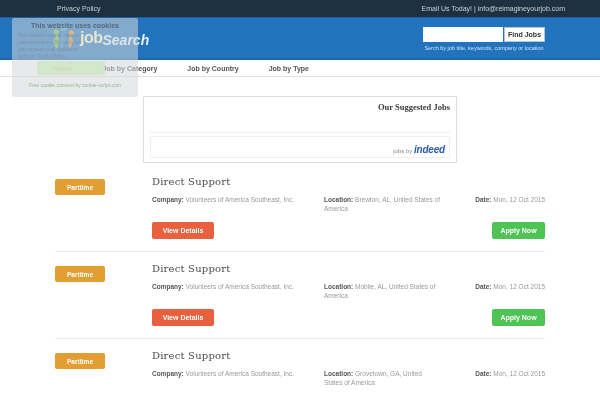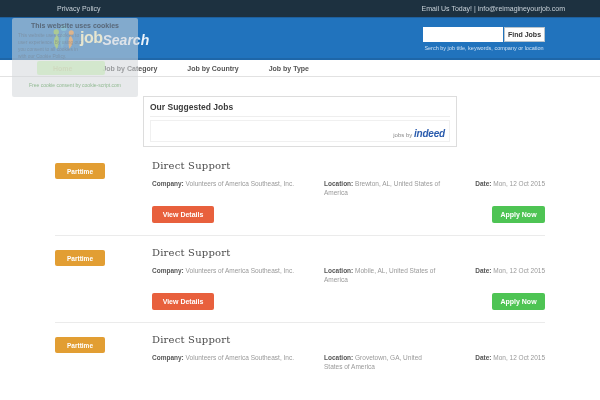--- a/index.html
+++ b/index.html
@@ -38,22 +38,22 @@
   .cookie-title { font-size:7px; font-weight:bold; color:rgba(75,82,92,0.75); text-align:center; }
   .cookie-lines { margin:3px 0 0 6px; width:72px; }
   .cookie-lines div { font-size:4.8px; line-height:7px; color:rgba(120,130,140,0.55); white-space:nowrap; overflow:hidden; }
   .cookie-agree { position:absolute; left:25px; top:43px; width:68px; height:14px;
     background:rgba(207,230,200,0.85); border:none; border-radius:2px; cursor:pointer; }
   .cookie-credit { position:absolute; left:0; top:64px; width:100%; text-align:center;
     font-size:5px; color:rgba(125,175,125,0.8); }
 
   
   .suggested { width:314px; margin:19px auto 0; border:1px solid #ddd; background:#fff; padding:5px 6px 4px; }
-  .suggested-title { font-size:8.5px; font-weight:bold; color:#3c3c3c; text-align:left;
-    padding-bottom:4px; border-bottom:1px solid #eee; }
+  .suggested-title { font-size:8.5px; font-weight:bold; color:#3c3c3c; text-align:right;
+    padding-bottom:20px; border-bottom:1px solid #eee;font-family:Liberation Serif, serif; }
   .suggested-inner { border:1px solid #f0f0f0; margin-top:3px; height:22px; position:relative; }
   .jobsby { position:absolute; right:4px; bottom:2px; font-size:6px; color:#888; }
   .indeed { font-size:10px; font-weight:bold; font-style:italic; color:#2b5cad; letter-spacing:-0.2px; }
 
   
   .latest-heading { margin:8px 0 0 55px; font-size:11px; font-weight:bold; color:#2b2b2b; letter-spacing:-0.2px; }
   .listings { margin:2px 55px 0; }
   .job-row { display:grid; grid-template-columns:50px 47px 1fr; padding:11px 0 12px; }
   .job-row + .job-row { border-top:1px solid #ebebeb; }
   .badge { grid-column:1; height:16px; border-radius:2px; color:#fff; font-size:6.5px; font-weight:bold;

